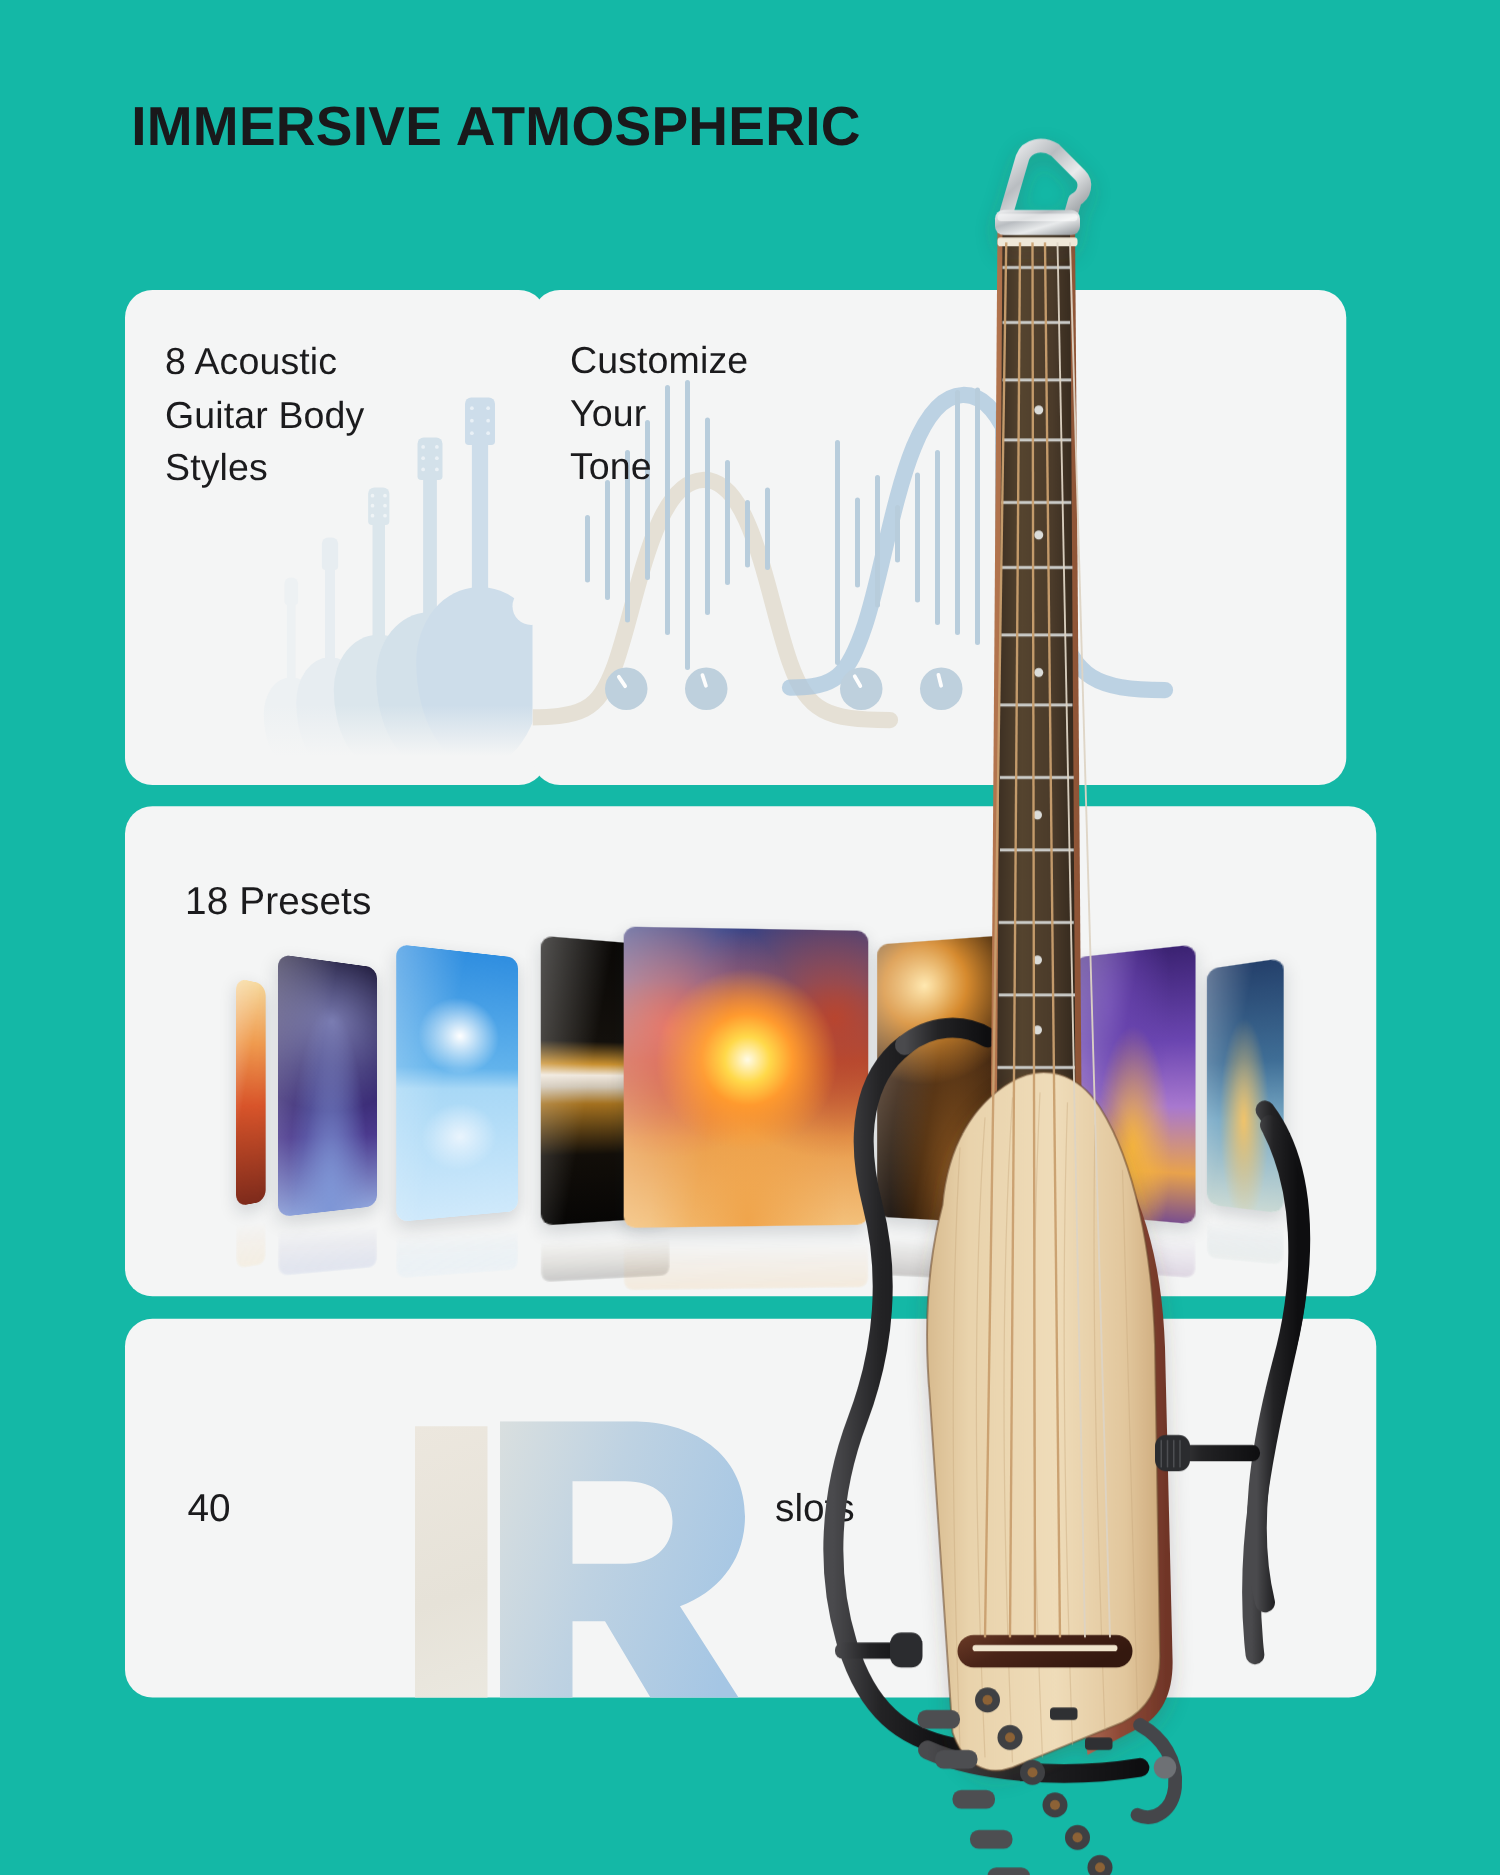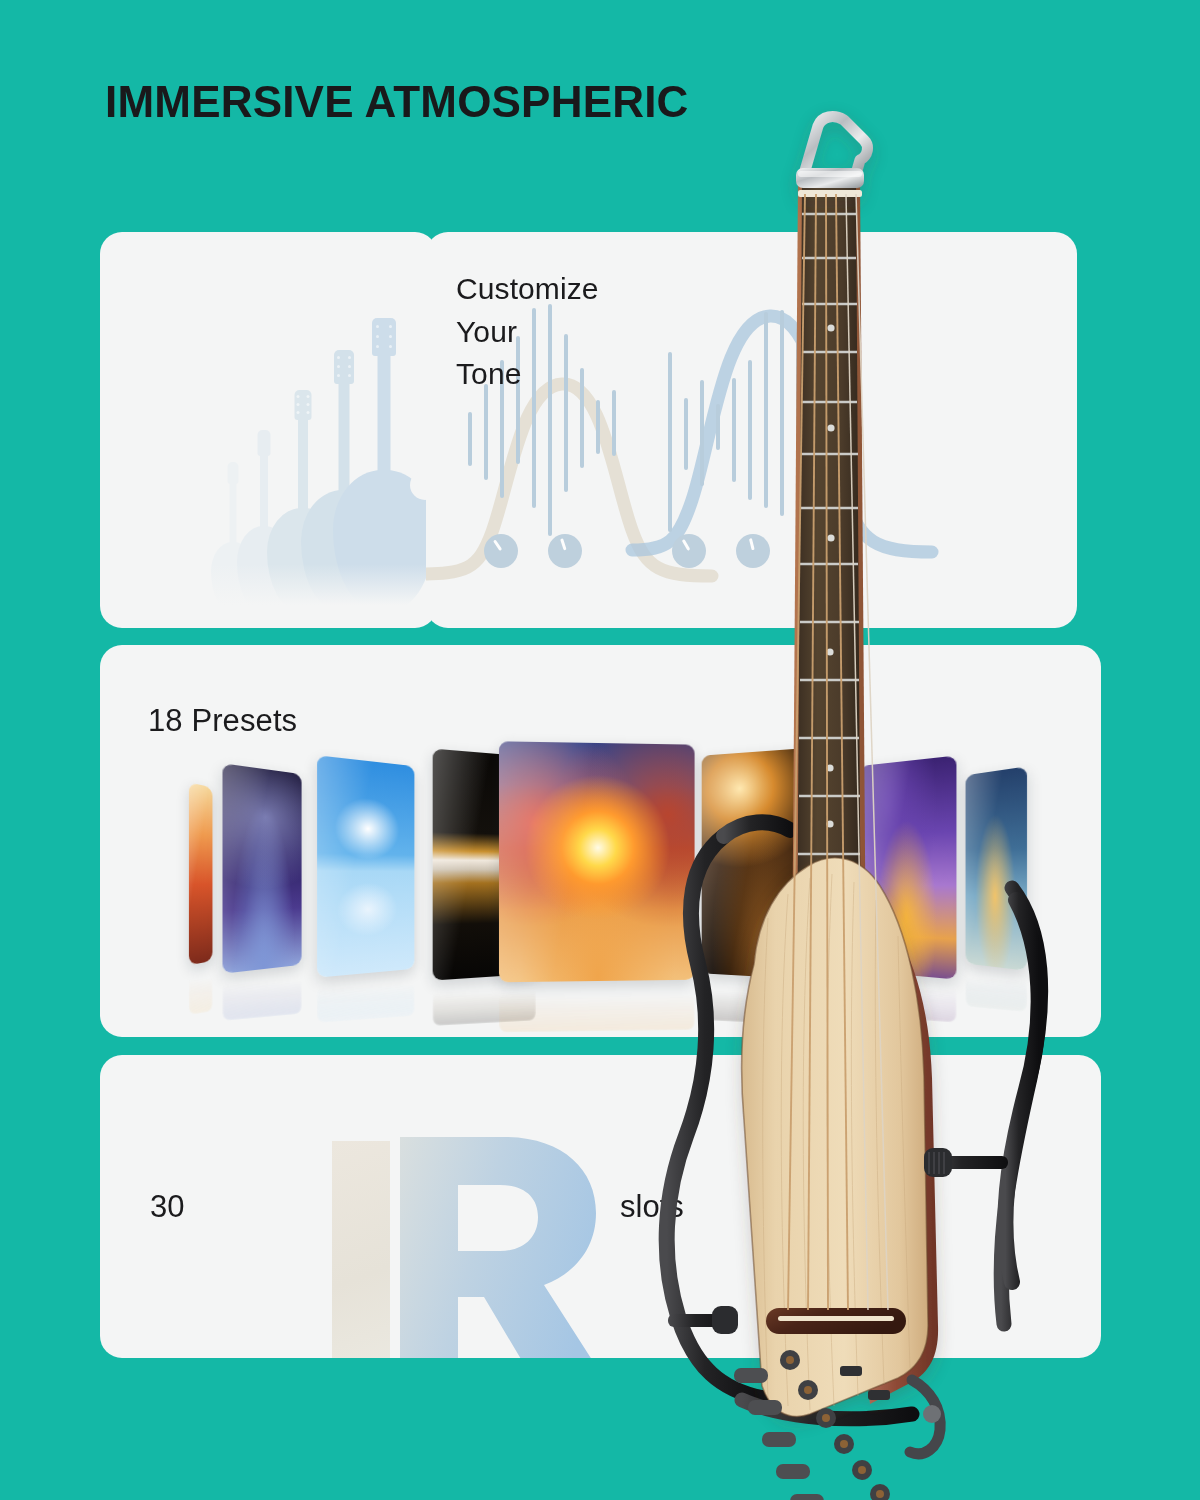--- a/index.html
+++ b/index.html
@@ -115,20 +115,23 @@
 </head>
 <body>
 
 <div class="page">
 
   <h1 class="headline">
     <span>IMMERSIVE ATMOSPHERIC</span>
   </h1>
 
   <div class="card" id="card-styles">
+    <div class="card-title" id="t-styles">8 Acoustic
+Guitar Body
+Styles</div>
 
     <div class="sil-wrap">
 
       <div class="sil" style="left:28px; width:44px; height:150px;">
         <div class="neck" style="bottom:52px; width:7px; height:80px; background:#edf1f3;"></div>
         <div class="head" style="bottom:128px; width:11px; height:22px; background:#edf1f3;"></div>
         <div class="body" style="height:70px; background:#edf1f3;"></div>
       </div>
       <div class="sil" style="left:54px; width:54px; height:180px;">
         <div class="neck" style="bottom:64px; width:8px; height:96px; background:#e7edf1;"></div>
@@ -312,21 +315,21 @@
                     linear-gradient(180deg,#24406b 0%,#3f6e96 40%,#79aac6 64%,#c9d9d4 100%);">
         <div class="shine"></div>
       </div>
       <div class="preset-refl" style="left:866px; bottom:10px; width:58px; height:42px;
                   transform: perspective(820px) rotateY(-38deg) scaleY(-1);
                   background: linear-gradient(180deg,#c9d9d4,#3f6e96);"></div>
     </div>
   </div>
 
   <div class="card" id="card-ir">
-    <div id="ir-num">30</div>
+    <div id="ir-num">40</div>
 
     <div id="ir-i"></div>
 
     <svg id="ir-r" viewBox="0 0 212 254">
       <defs>
         <linearGradient id="rgrad" x1="0" y1="0" x2="1" y2="0.35">
           <stop offset="0%" stop-color="#d9dfdf"></stop>
           <stop offset="45%" stop-color="#bed2e2"></stop>
           <stop offset="100%" stop-color="#a5c6e4"></stop>
         </linearGradient>

